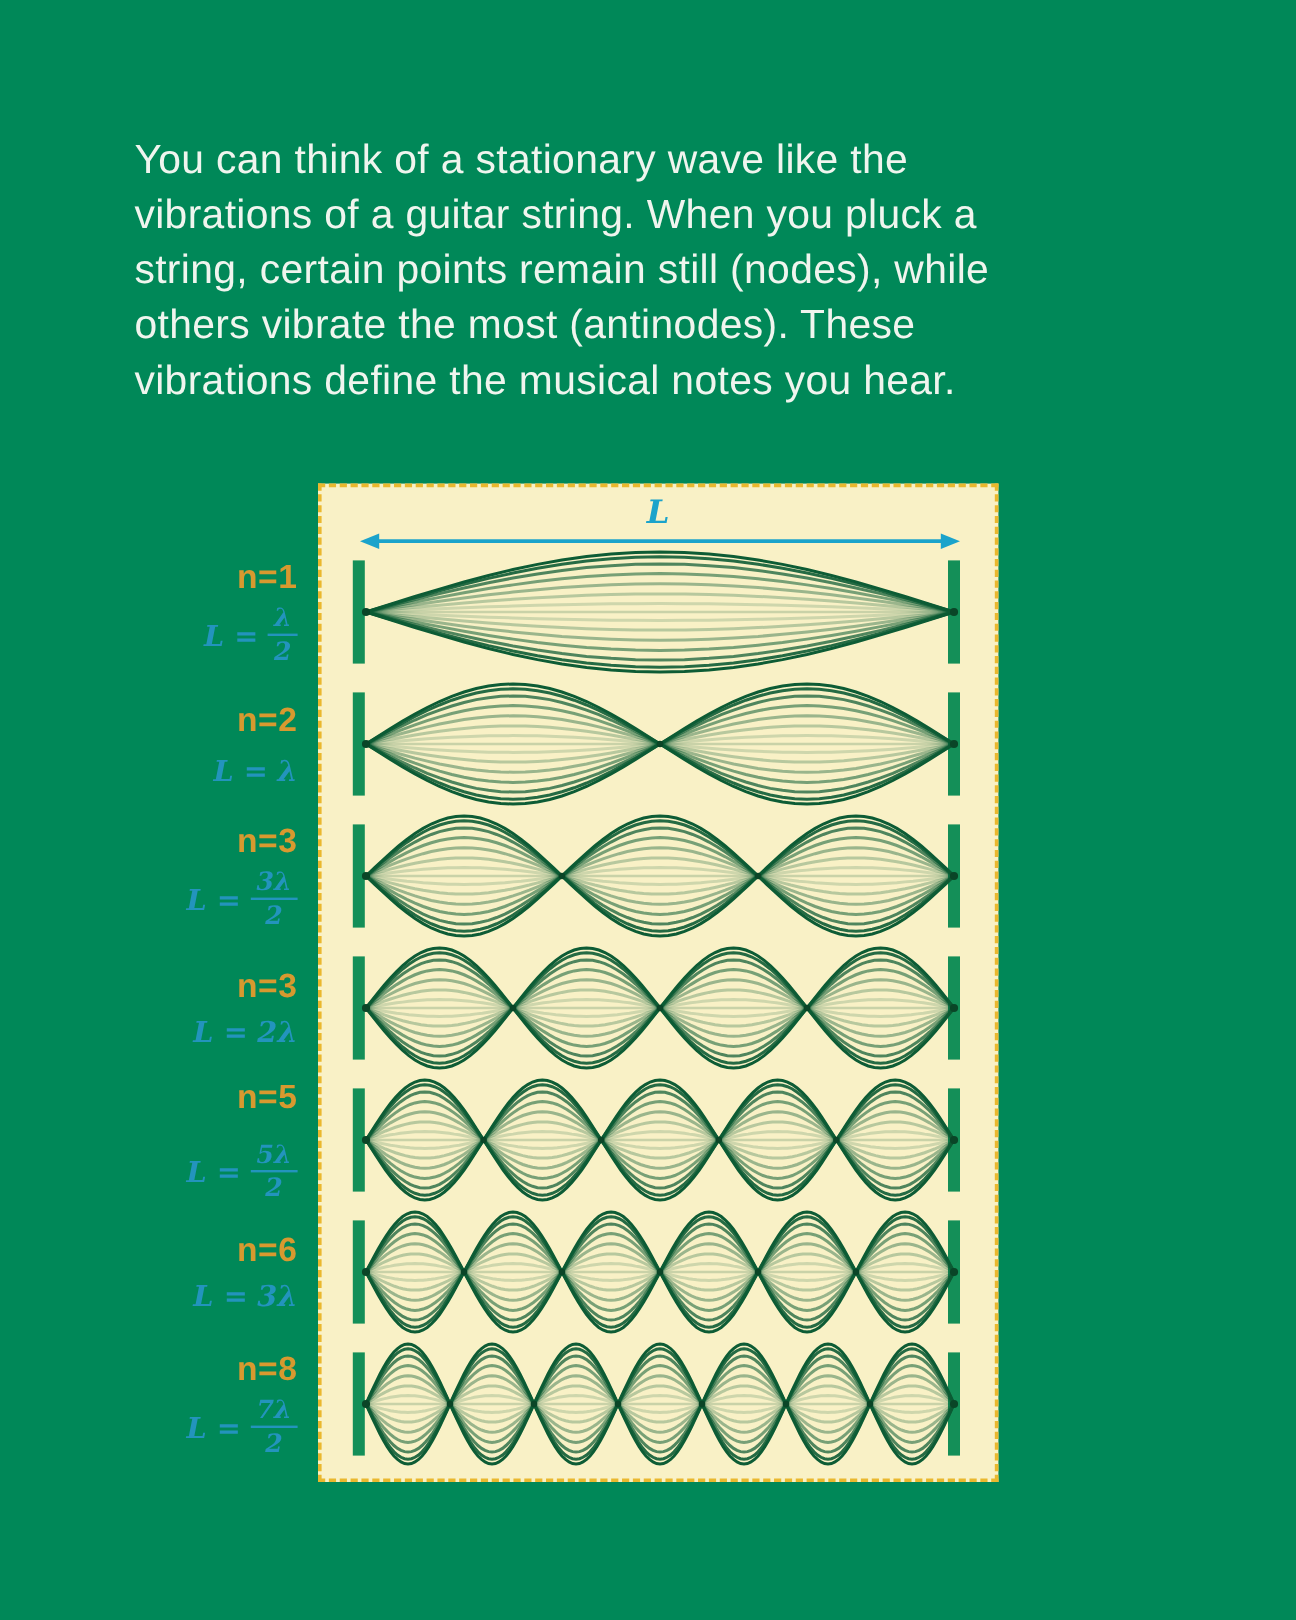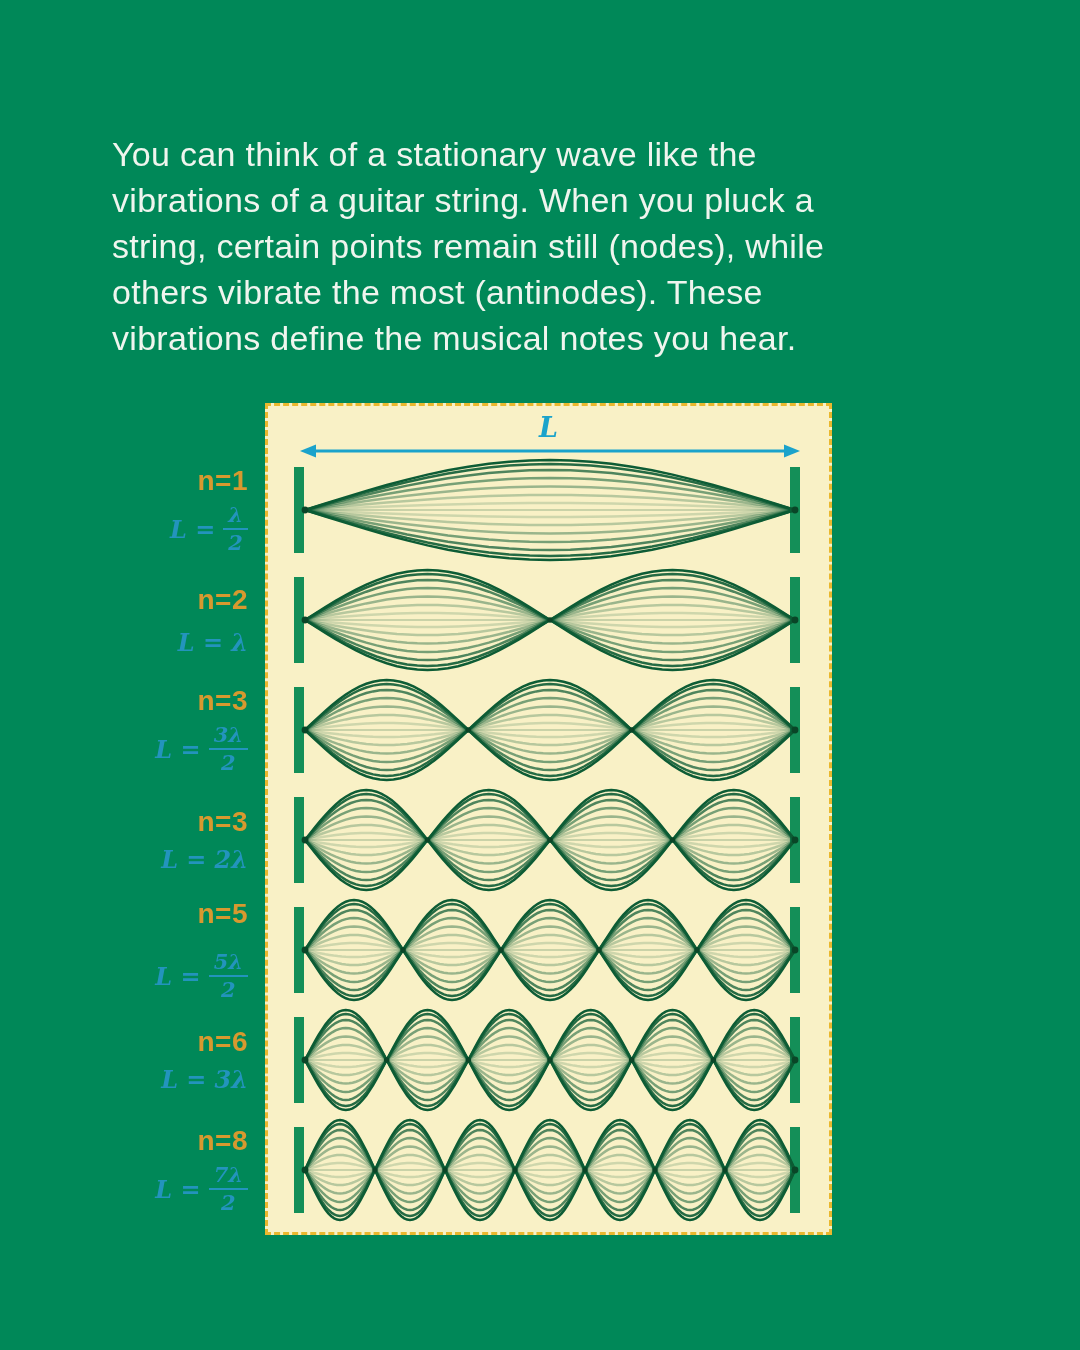--- a/index.html
+++ b/index.html
@@ -7,21 +7,21 @@
     width: 1080px; height: 1350px;
     position: relative;
     overflow: hidden;
     background: var(--bg, #008858);
     font-family: "Liberation Sans", sans-serif;
   }
 
   
   .intro {
     position: absolute;
-    left: 112px; top: 131px;
+    left: 112px; top: 110px;
     width: 950px;
     font-size: 34px;
     line-height: 46px;
     letter-spacing: 0.3px;
     color: var(--text, #eff5ee);
     white-space: pre-line;
   }
 
   
   .panel {

